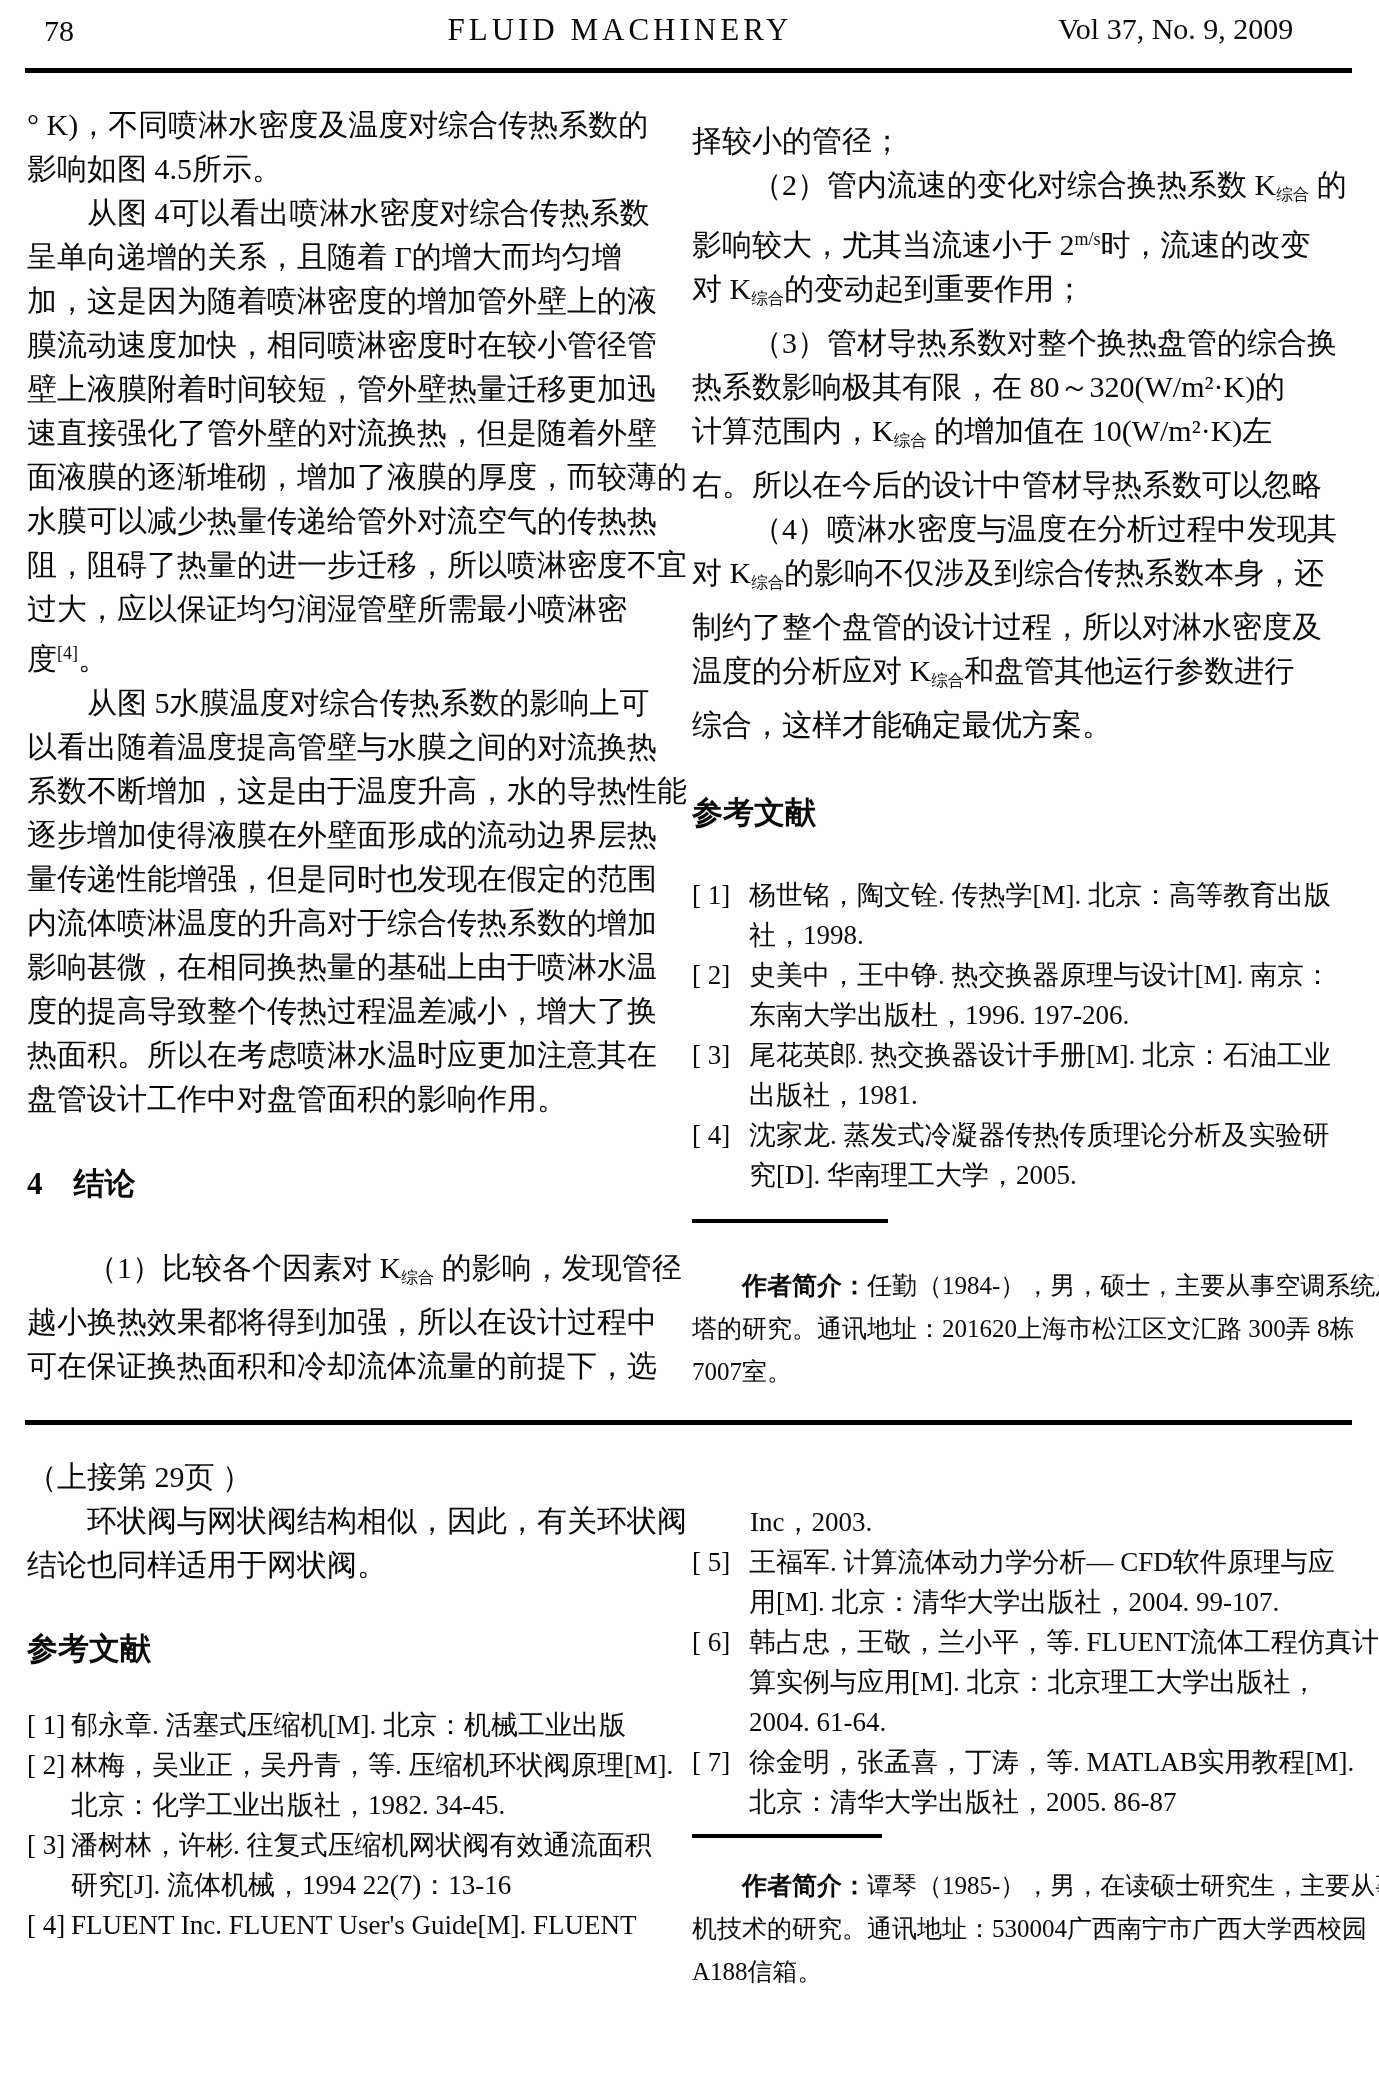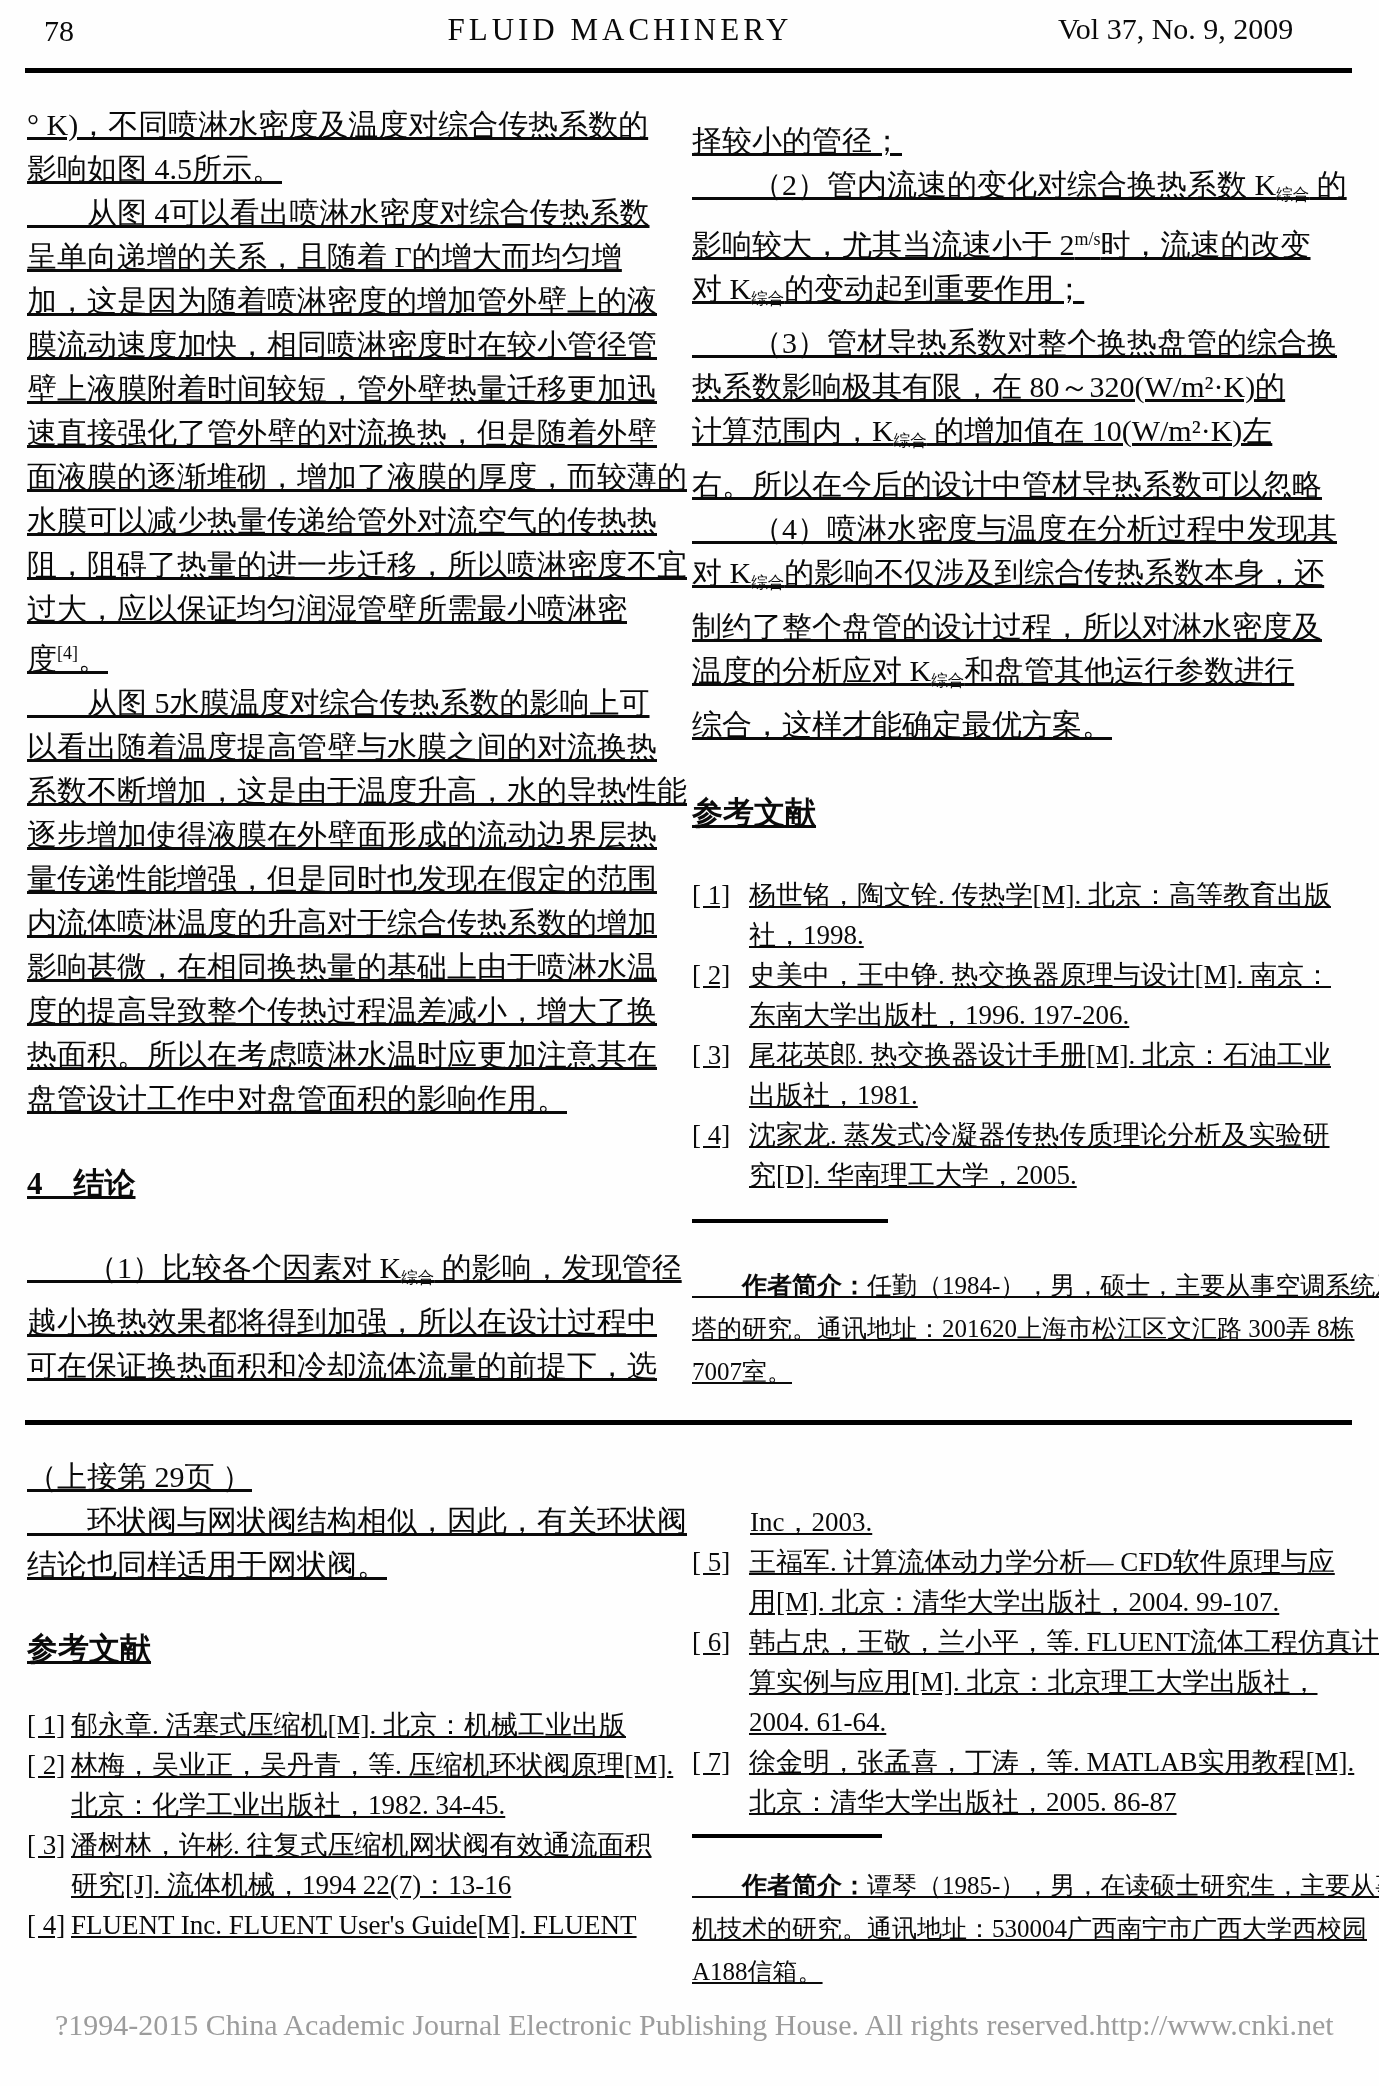--- a/index.html
+++ b/index.html
@@ -11,21 +11,21 @@
     font-family:"Liberation Serif","DejaVu Serif",serif;
     overflow:hidden;
   }
   
   .page-num{position:absolute;left:44px;top:14px;font-size:30px;}
   .journal-title{position:absolute;left:0;top:12px;width:1240px;text-align:center;font-size:31px;letter-spacing:4px;}
   .issue{position:absolute;left:1058px;top:12px;width:300px;font-size:30px;}
   .header-rule{position:absolute;left:25px;top:68px;width:1327px;height:5px;background:#000;}
   .section-divider{position:absolute;left:25px;top:1420px;width:1327px;height:5px;background:#000;}
   
-  .col{position:absolute;text-decoration:underline;}
+  .col{position:absolute;}
   .col-tl{left:27px;top:103px;width:648px;}
   .col-tr{left:692px;top:119px;width:660px;}
   .col-bl{left:27px;top:1455px;width:655px;}
   .col-br{left:692px;top:1452px;width:660px;}
   
   .line{white-space:nowrap;}
   .body-line{font-size:30px;line-height:44px;}
   .ref-line{font-size:27px;line-height:40px;}
   .bio-line{font-size:25px;line-height:43px;}
   .heading{font-weight:bold;font-size:31px;line-height:44px;white-space:nowrap;}
@@ -201,18 +201,14 @@
         </div>
       </div>
       <div class="gap" style="height: 12px;"></div>
       <div class="shortrule" style="width: 190px;"></div>
       <div class="gap" style="height: 26px;"></div>
       <div class="line bio-line"><span>　　</span><span class="b">作者简介：</span><span>谭琴（1985-），男，在读硕士研究生，主要从事压缩</span></div>
       <div class="line bio-line"><span>机技术的研究。通讯地址：530004广西南宁市广西大学西校园</span></div>
       <div class="line bio-line"><span>A188信箱。</span></div>
     </div>
 
-  <div class="footer">
-    <span>?1994-2015 China Academic Journal Electronic Publishing House. All rights reserved.</span>
-    <span>http://www.cnki.net</span>
-  </div>
 
 </div>
 
 </body></html>

